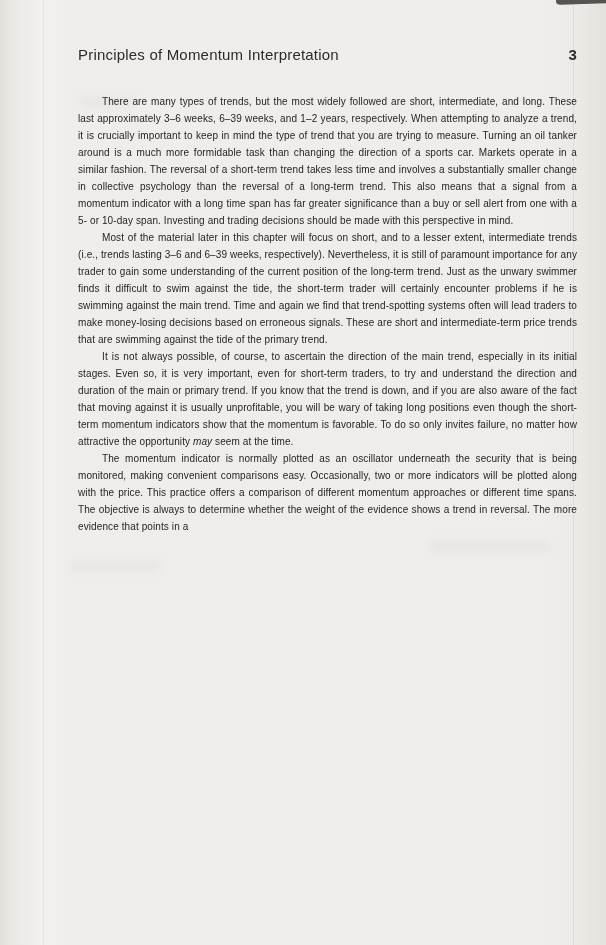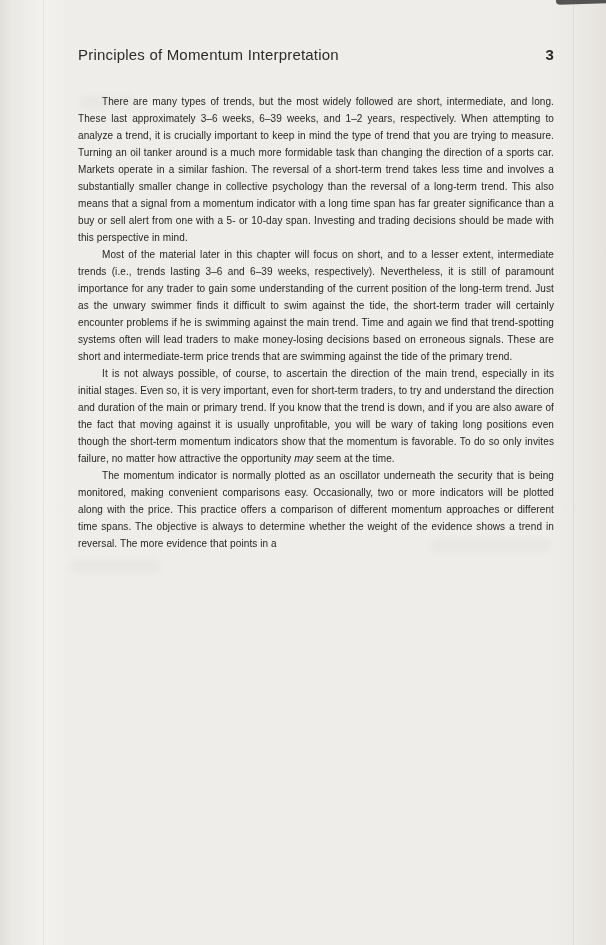--- a/index.html
+++ b/index.html
@@ -40,21 +40,21 @@
   .ghost-smudge{
     position:absolute;background:#9a9a96;opacity:0.07;filter:blur(3px);
     border-radius:4px;
   }
   .smudge-1{left:80px;top:96px;width:56px;height:12px;}
   .smudge-2{left:430px;top:540px;width:120px;height:13px;}
   .smudge-3{left:70px;top:560px;width:90px;height:12px;}
 
   .page{
     position:absolute;inset:0;
-    padding:47px 52px 0 78px;
+    padding:47px 29px 0 78px;
     box-sizing:border-box;
   }
   .running-header{
     display:flex;justify-content:space-between;align-items:baseline;
     color:var(--header-ink);
     font-size:15px;line-height:15px;letter-spacing:0.2px;
     margin-bottom:31px;
   }
   .running-header .page-num{font-weight:700;}
   .body-text{

